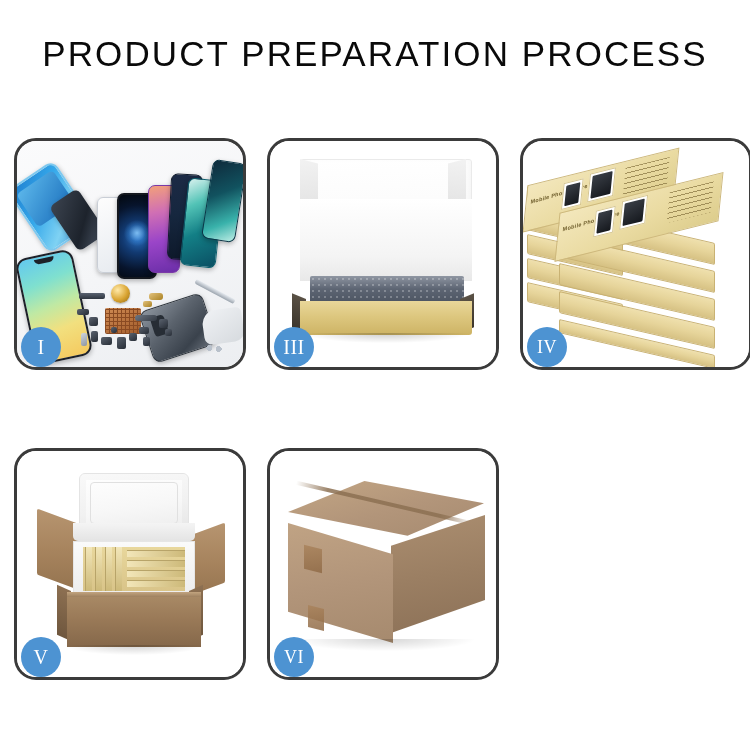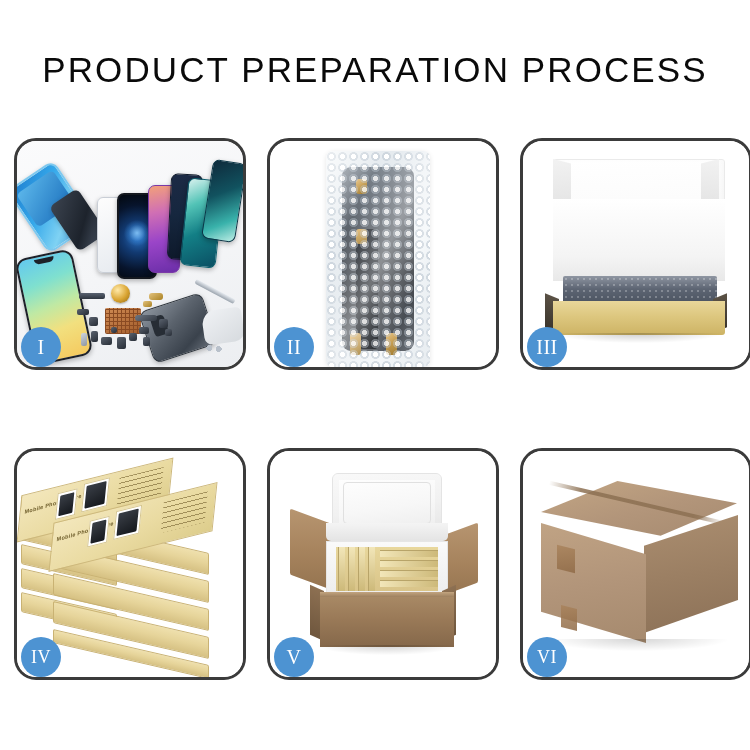--- a/index.html
+++ b/index.html
@@ -15,21 +15,21 @@
   .page {
     position: relative;
     width: 750px;
     height: 750px;
     background: #ffffff;
   }
 
   
   .header {
     width: 750px;
-    padding-top: 52px;
+    padding-top: 36px;
     text-align: center;
   }
   .title {
     font-family: "Liberation Sans", sans-serif;
     font-size: 35px;
     font-weight: 400;
     letter-spacing: 2.1px;
     color: #0a0a0a;
     line-height: 1.05;
     white-space: nowrap;
@@ -564,35 +564,20 @@
         <div class="chip c10"></div>
         <div class="chip c11"></div>
         <div class="chip c12"></div>
         <div class="chip c13"></div>
         <div class="chip c14"></div>
         <div class="chip c15"></div>
       </div>
       <div class="badge">I</div>
     </div>
 
-    <div class="panel">
-      <div class="panel-photo p2">
-        <div class="bubblewrap">
-          <div class="bw-inner"></div>
-          <div class="bw-flex"></div>
-          <div class="bw-gold bw-g1"></div>
-          <div class="bw-gold bw-g2"></div>
-          <div class="bw-gold bw-g3"></div>
-          <div class="bw-gold bw-g4"></div>
-          <div class="bw-bubbles"></div>
-          <div class="bw-sheen"></div>
-        </div>
-      </div>
-      <div class="badge">II</div>
-    </div>
 
     <div class="panel">
       <div class="panel-photo p3">
         <div class="b3-lid"></div>
         <div class="b3-lidflapL"></div>
         <div class="b3-lidflapR"></div>
         <div class="b3-foamface"></div>
         <div class="b3-dark"></div>
         <div class="b3-boxleft"></div>
         <div class="b3-boxright"></div>

